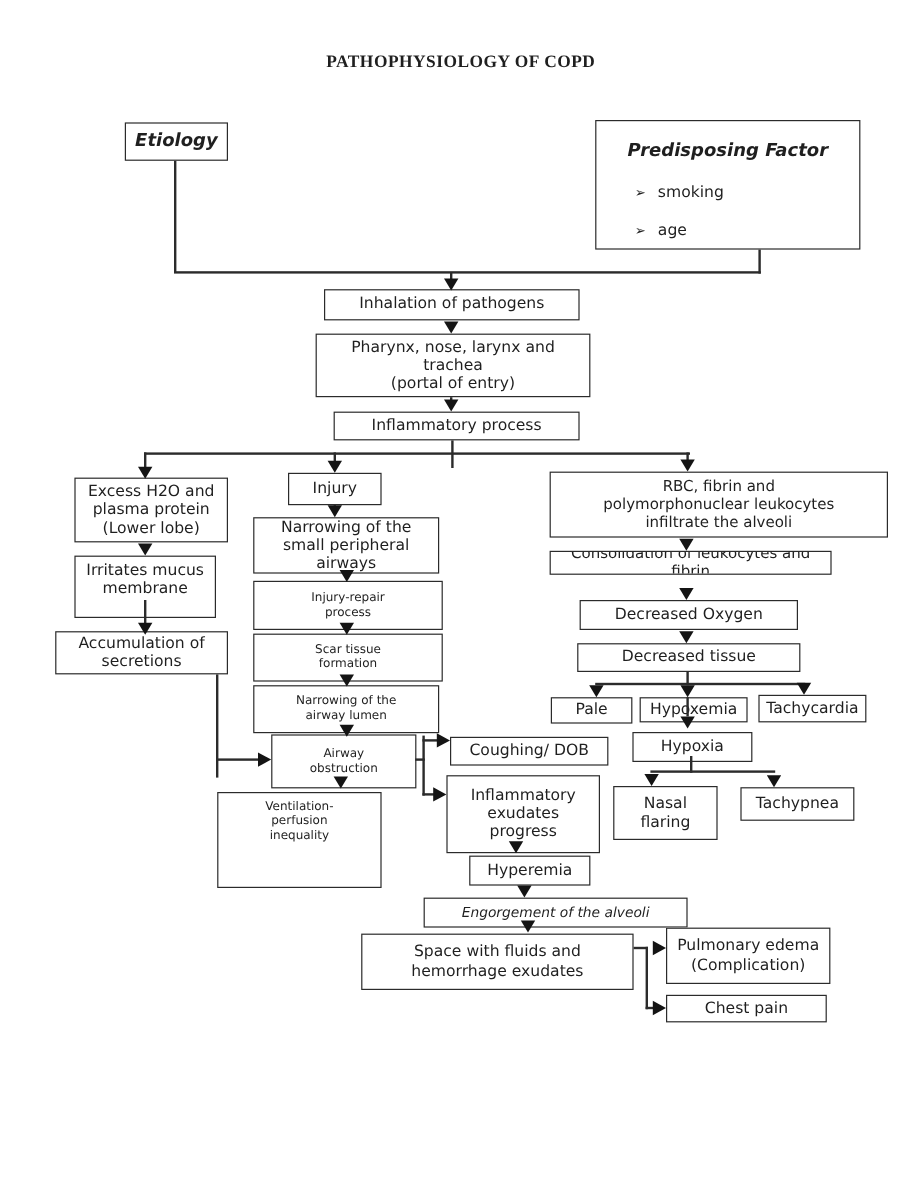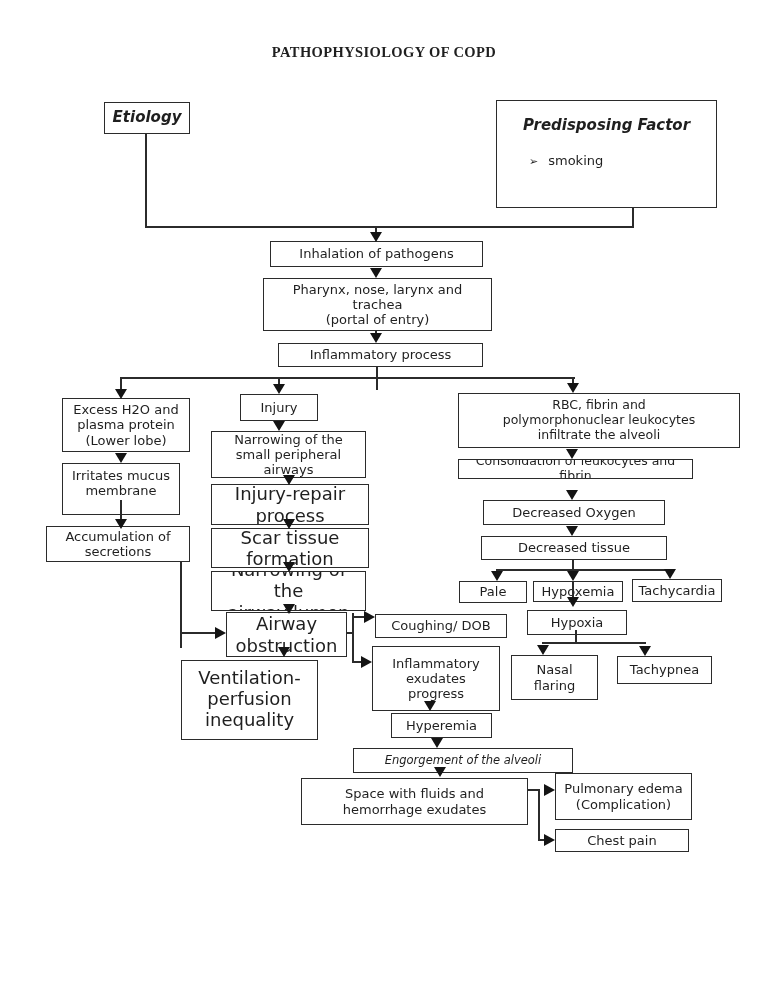--- a/index.html
+++ b/index.html
@@ -6,21 +6,21 @@
   .page{position:relative;width:768px;height:994px;background:#ffffff;overflow:hidden;
         font-family:"DejaVu Sans","Liberation Sans",sans-serif;color:#1f1f1f;}
   .title{position:absolute;left:0;right:0;top:44px;margin:0;text-align:center;
          font-family:"Liberation Serif","DejaVu Serif",serif;font-size:14.5px;
          font-weight:bold;letter-spacing:.4px;}
   .bx{position:absolute;box-sizing:border-box;border:1.5px solid #2b2b2b;background:#fff;
       display:flex;align-items:center;justify-content:center;text-align:center;
       white-space:pre-line;font-size:13px;line-height:1.18;padding:1px 2px;overflow:hidden;}
   .top{align-items:flex-start;padding-top:4px;}
   .b-italic{font-weight:bold;font-style:italic;font-size:15px;}
-  .f14{font-size:18px;}
+  .f14{font-size:10px;}
   .f12{font-size:12.5px;}
   .f11{font-size:11.5px;font-style:italic;}
   .pred{display:block;text-align:left;padding:1px 6px;}
   .pred-title{text-align:center;font-weight:bold;font-style:italic;font-size:15px;margin-bottom:3px;}
   .bullet{white-space:pre-line;text-indent:26px;line-height:1.28;font-size:13px;}
   .glyph{margin-right:10px;font-size:11px;}
   .ln{position:absolute;background:#2b2b2b;}
   .ad{position:absolute;width:0;height:0;border-left:6px solid transparent;
       border-right:6px solid transparent;border-top:10px solid #141414;}
   .ar{position:absolute;width:0;height:0;border-top:6px solid transparent;
@@ -31,20 +31,21 @@
 
 <div class="page">
 
   <h1 class="title">PATHOPHYSIOLOGY OF COPD</h1>
 
   <div class="bx b-italic" style="left:104px;top:102px;width:86px;height:32px">Etiology</div>
 
   <div class="bx pred" style="left:496px;top:100px;width:221px;height:108px">
     <div class="pred-title">Predisposing Factor</div>
     <div class="bullet"><span class="glyph">➢</span><span>smoking</span></div>
+    <div class="bullet"><span class="glyph">➢</span><span>age</span></div>
     
   </div>
 
   <div class="bx" style="left:270px;top:241px;width:213px;height:26px">Inhalation of pathogens</div>
   <div class="bx" style="left:263px;top:278px;width:229px;height:53px">Pharynx, nose, larynx and
 trachea
 (portal of entry)</div>
   <div class="bx" style="left:278px;top:343px;width:205px;height:24px">Inflammatory process</div>
 
   <div class="bx" style="left:62px;top:398px;width:128px;height:54px">Excess H2O and

